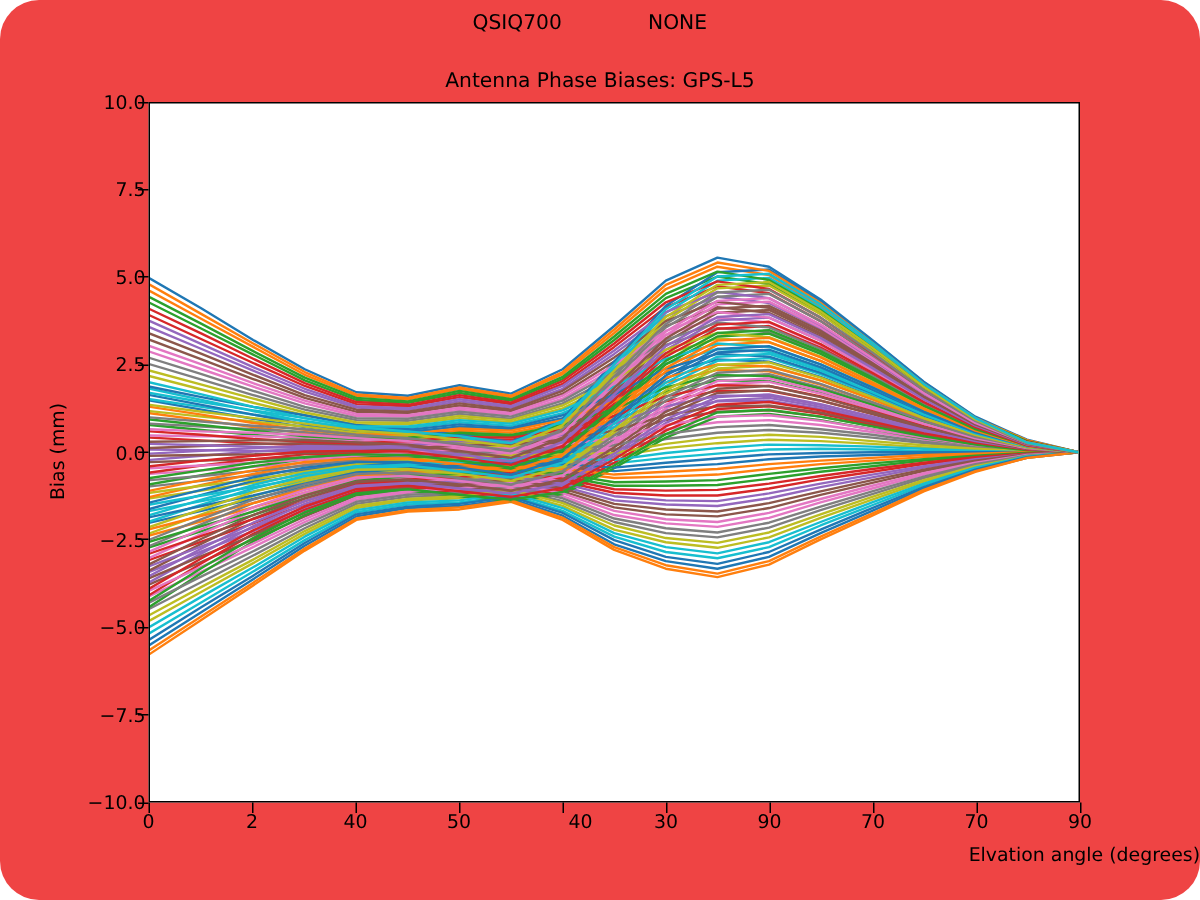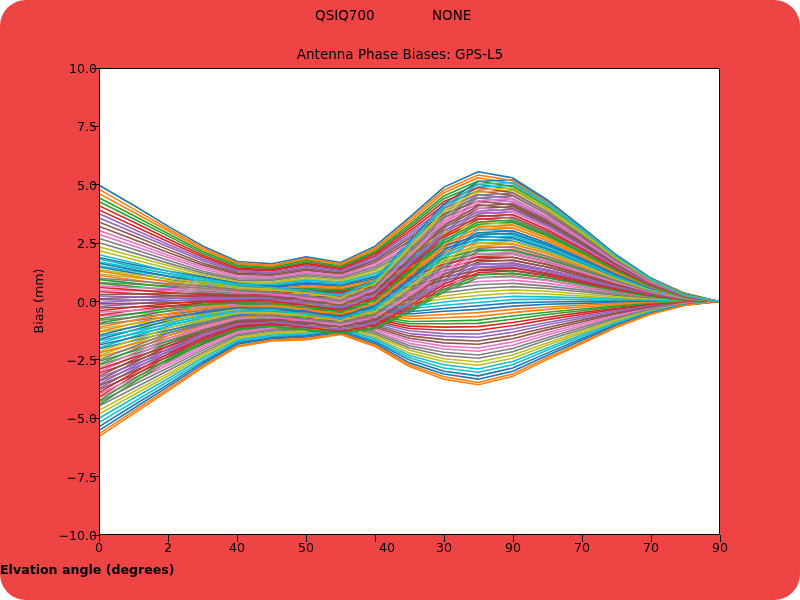--- a/index.html
+++ b/index.html
@@ -18,22 +18,22 @@
         border:1.1px solid #000;box-sizing:border-box;background:#fff;}
   #plotsvg{position:absolute;left:0;top:0;width:100%;height:100%;display:block;}
 
   .ytick{position:absolute;right:703px;text-align:right;font-size:12.6px;
          transform:translateY(-50%);white-space:nowrap;}
   .ytickmark{position:absolute;left:92px;width:7px;height:1.1px;background:#000;}
   .xtick{position:absolute;top:540px;font-size:12.6px;transform:translateX(-50%);
          white-space:nowrap;}
   .xtickmark{position:absolute;top:535px;width:1.1px;height:7px;background:#000;}
 
-  #xlabel{position:absolute;top:562px;left:0;width:800px;text-align:left;
-          font-size:12.6px;font-weight:bold;}
+  #xlabel{position:absolute;top:562px;left:0;width:800px;text-align:right;
+          font-size:12.6px;}
   #ylabel{position:absolute;left:0px;top:301px;font-size:12.6px;
           transform:translate(-50%,-50%) rotate(-90deg);transform-origin:center;
           white-space:nowrap;}
   #ylabel-wrap{position:absolute;left:38px;top:0;width:1px;height:1px;}
 </style>
 </head>
 <body>
 
 <div id="fig">
 

